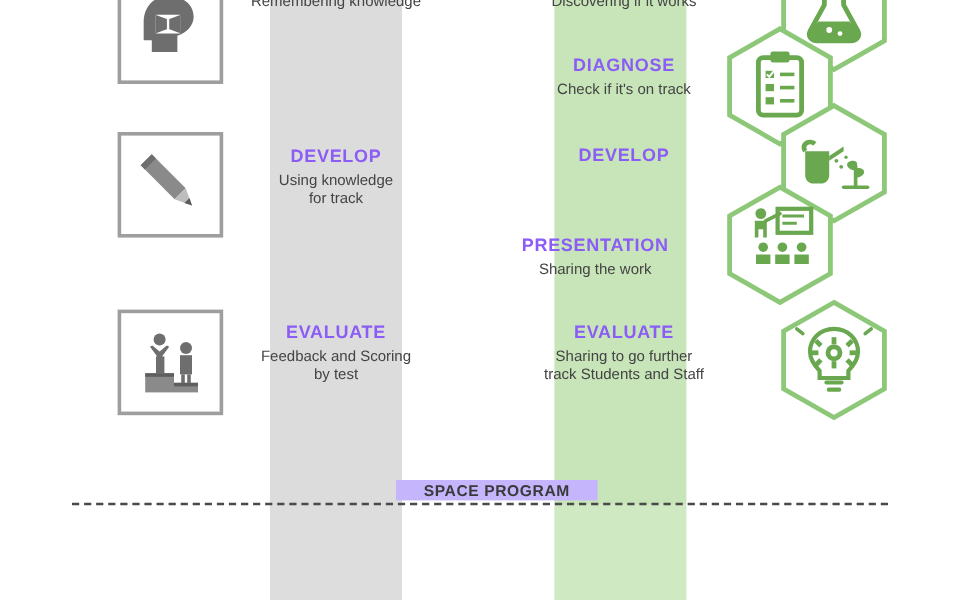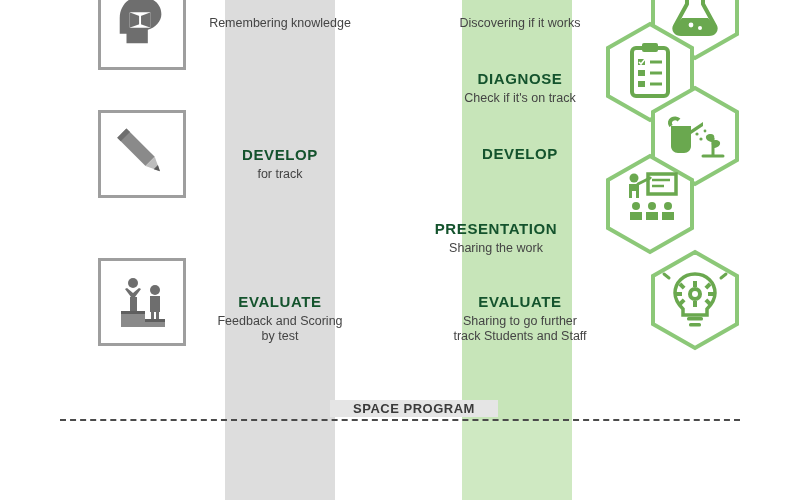--- a/index.html
+++ b/index.html
@@ -55,21 +55,21 @@
   .space-label {
     position: absolute;
     top: 400px;
     left: 330px;
     width: 160px;
     text-align: center;
     font-size: 13px;
     font-weight: bold;
     letter-spacing: 0.5px;
     color: #3a3a3a;
-    background: #e5e5e5;
+    background: #c4b5fd;
     padding: 1px 4px;
   }
 
   
   .icon-box {
     position: absolute;
     width: 88px;
     height: 88px;
     border: 3px solid #9e9e9e;
     background: #ffffff;
@@ -80,24 +80,23 @@
   
   .txt {
     position: absolute;
     text-align: center;
     line-height: 1.25;
   }
   .txt .ttl {
     font-size: 15px;
     font-weight: bold;
     letter-spacing: 0.6px;
-    color: #14532d;
+    color: #8b5cf6;
     display: block;
     margin-bottom: 2px;
-    margin-top: 24px;
   }
   .txt .sub {
     font-size: 12.5px;
     color: #444444;
     display: block;
   }
   .txt.grey-col { width: 190px; }
   .txt.green-col { width: 200px; }
 
   
@@ -177,20 +176,21 @@
     </span>
   </div>
 
   <div class="txt grey-col" style="left:185px; top:-8px;">
     <span class="ttl"></span>
     <span class="sub">Remembering knowledge</span>
   </div>
 
   <div class="txt grey-col" style="left:185px; top:122px;">
     <span class="ttl">DEVELOP</span>
+    <span class="sub">Using knowledge</span>
     <span class="sub">for track</span>
   </div>
 
   <div class="txt grey-col" style="left:185px; top:269px;">
     <span class="ttl">EVALUATE</span>
     <span class="sub">Feedback and Scoring</span>
     <span class="sub">by test</span>
   </div>
 
   <div class="txt green-col" style="left:420px; top:-8px;">

